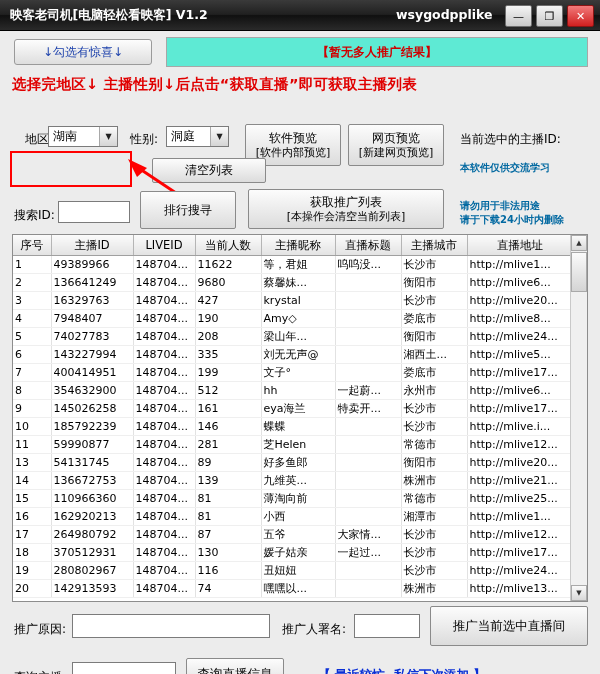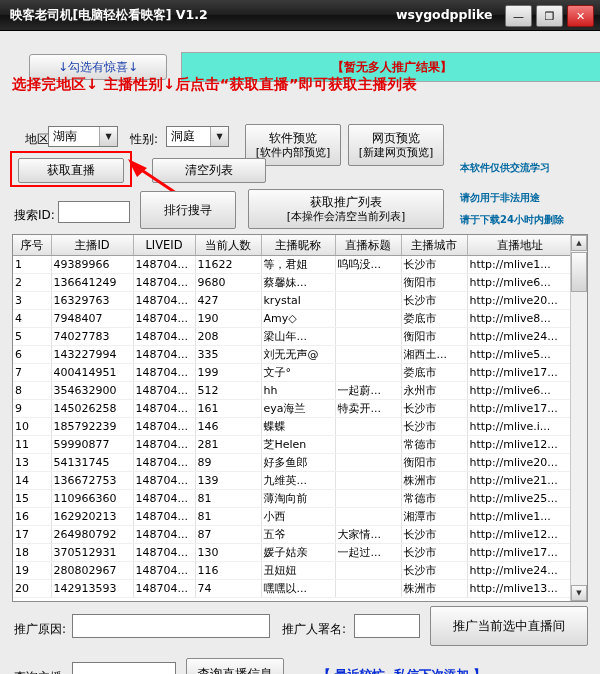--- a/index.html
+++ b/index.html
@@ -68,21 +68,21 @@
     line-height: 1;
   }
   .win-btn.close {
     background: linear-gradient(to bottom, #f27a7a, #d02020);
     color: #fff;
     border-color: #8b1414;
   }
   
   .content {
     position: relative;
-    padding: 15px;
+    padding: 0;
     background: #ececec;
     height: 644px;
     box-sizing: border-box;
   }
   .topbar {
     position: relative;
     height: 30px;
   }
   .check-btn {
     position: absolute;
@@ -363,22 +363,22 @@
         <span class="l2">[软件内部预览]</span>
       </span>
     </div>
     <div class="btn" style="left:348px; top:93px; width:96px; height:42px;">
       <span class="two-line">
         <span class="l1">网页预览</span>
         <span class="l2">[新建网页预览]</span>
       </span>
     </div>
 
-
-    <div class="btn" style="left:18px; top:127px; width:106px; height:25px;">获取直播</div>
+    <span class="blk-note" style="left:460px; top:100px;">当前选中的主播ID:</span>
+
     <div class="btn" style="left:152px; top:127px; width:114px; height:25px;">清空列表</div>
 
     <div class="hl-rect"></div>
     <svg class="arrow-svg" width="92" height="62" viewBox="0 0 92 62">
       <line x1="86" y1="58" x2="20" y2="14" stroke="#ff0000" stroke-width="3"></line>
       <polygon points="8,4 27,13 17,22" fill="#ff0000"></polygon>
     </svg>
 
     <span class="red-note" style="left:460px; top:130px;">本软件仅供交流学习</span>
 
@@ -387,21 +387,21 @@
 
     <div class="btn" style="left:140px; top:160px; width:96px; height:38px;">排行搜寻</div>
 
     <div class="btn" style="left:248px; top:158px; width:196px; height:40px;">
       <span class="two-line">
         <span class="l1">获取推广列表</span>
         <span class="l2">[本操作会清空当前列表]</span>
       </span>
     </div>
 
-    <span class="red-note" style="left:460px; top:160px;">请勿用于非法用途</span>
+    <span class="red-note" style="left:460px; top:168px;">请勿用于非法用途</span>
     <span class="red-note" style="left:460px; top:182px;">请于下载24小时内删除</span>
 
     <div class="table-wrap">
       <table class="grid">
         <colgroup>
           <col style="width:38px">
             <col style="width:82px">
             <col style="width:62px">
           <col style="width:66px">
             <col style="width:74px">

